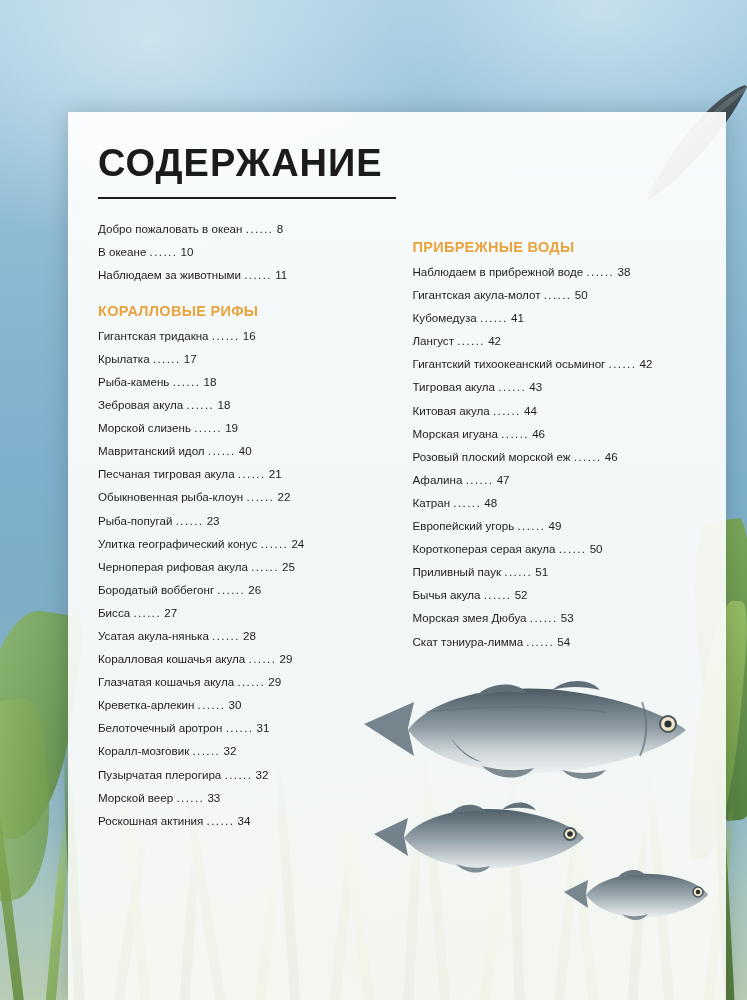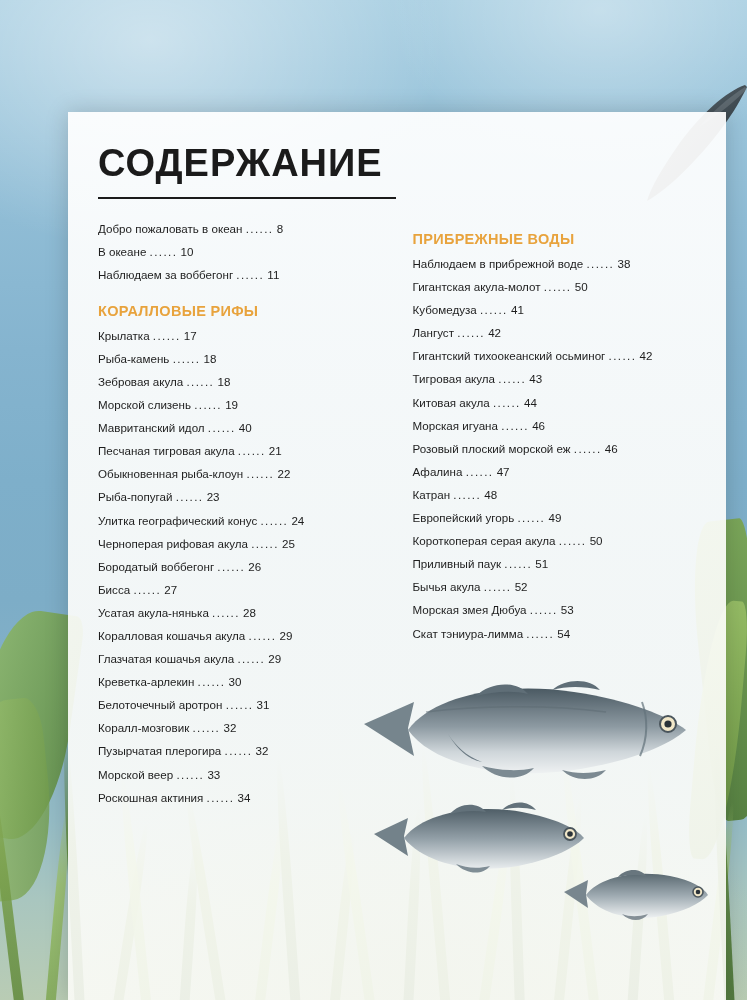--- a/index.html
+++ b/index.html
@@ -110,21 +110,21 @@
   .col.right { width: 300px; }
 
   .section-head {
     color: #e8a33d;
     font-weight: bold;
     font-size: 14.5px;
     letter-spacing: .3px;
     margin: 22px 0 11px 0;
     text-transform: uppercase;
   }
-  .col.right .section-head { margin-top: 8px; }
+  .col.right .section-head { margin-top: 16px; }
 
   ul.toc {
     list-style: none;
     margin: 0;
     padding: 0;
   }
   ul.toc li {
     font-size: 11.6px;
     color: #1d1d1d;
     line-height: 1.0;
@@ -213,29 +213,30 @@
             <span>Добро пожаловать в океан</span>
             <span class="dots">......</span>
             <span class="pg">8</span>
           </li>
           <li>
             <span>В океане</span>
             <span class="dots">......</span>
             <span class="pg">10</span>
           </li>
           <li>
-            <span>Наблюдаем за воббегонг</span>
+            <span>Наблюдаем за животными</span>
             <span class="dots">......</span>
             <span class="pg">11</span>
           </li>
         </ul>
 
         <div class="section-head">КОРАЛЛОВЫЕ РИФЫ</div>
 
         <ul class="toc">
+          <li><span>Гигантская тридакна</span> <span class="dots">......</span> <span class="pg">16</span></li>
           <li><span>Крылатка</span> <span class="dots">......</span> <span class="pg">17</span></li>
           <li><span>Рыба-камень</span> <span class="dots">......</span> <span class="pg">18</span></li>
           <li><span>Зебровая акула</span> <span class="dots">......</span> <span class="pg">18</span></li>
           <li><span>Морской слизень</span> <span class="dots">......</span> <span class="pg">19</span></li>
           <li><span>Мавританский идол</span> <span class="dots">......</span> <span class="pg">40</span></li>
           <li><span>Песчаная тигровая акула</span> <span class="dots">......</span> <span class="pg">21</span></li>
           <li><span>Обыкновенная рыба-клоун</span> <span class="dots">......</span> <span class="pg">22</span></li>
           <li><span>Рыба-попугай</span> <span class="dots">......</span> <span class="pg">23</span></li>
           <li><span>Улитка географический конус</span> <span class="dots">......</span> <span class="pg">24</span></li>
           <li><span>Черноперая рифовая акула</span> <span class="dots">......</span> <span class="pg">25</span></li>

